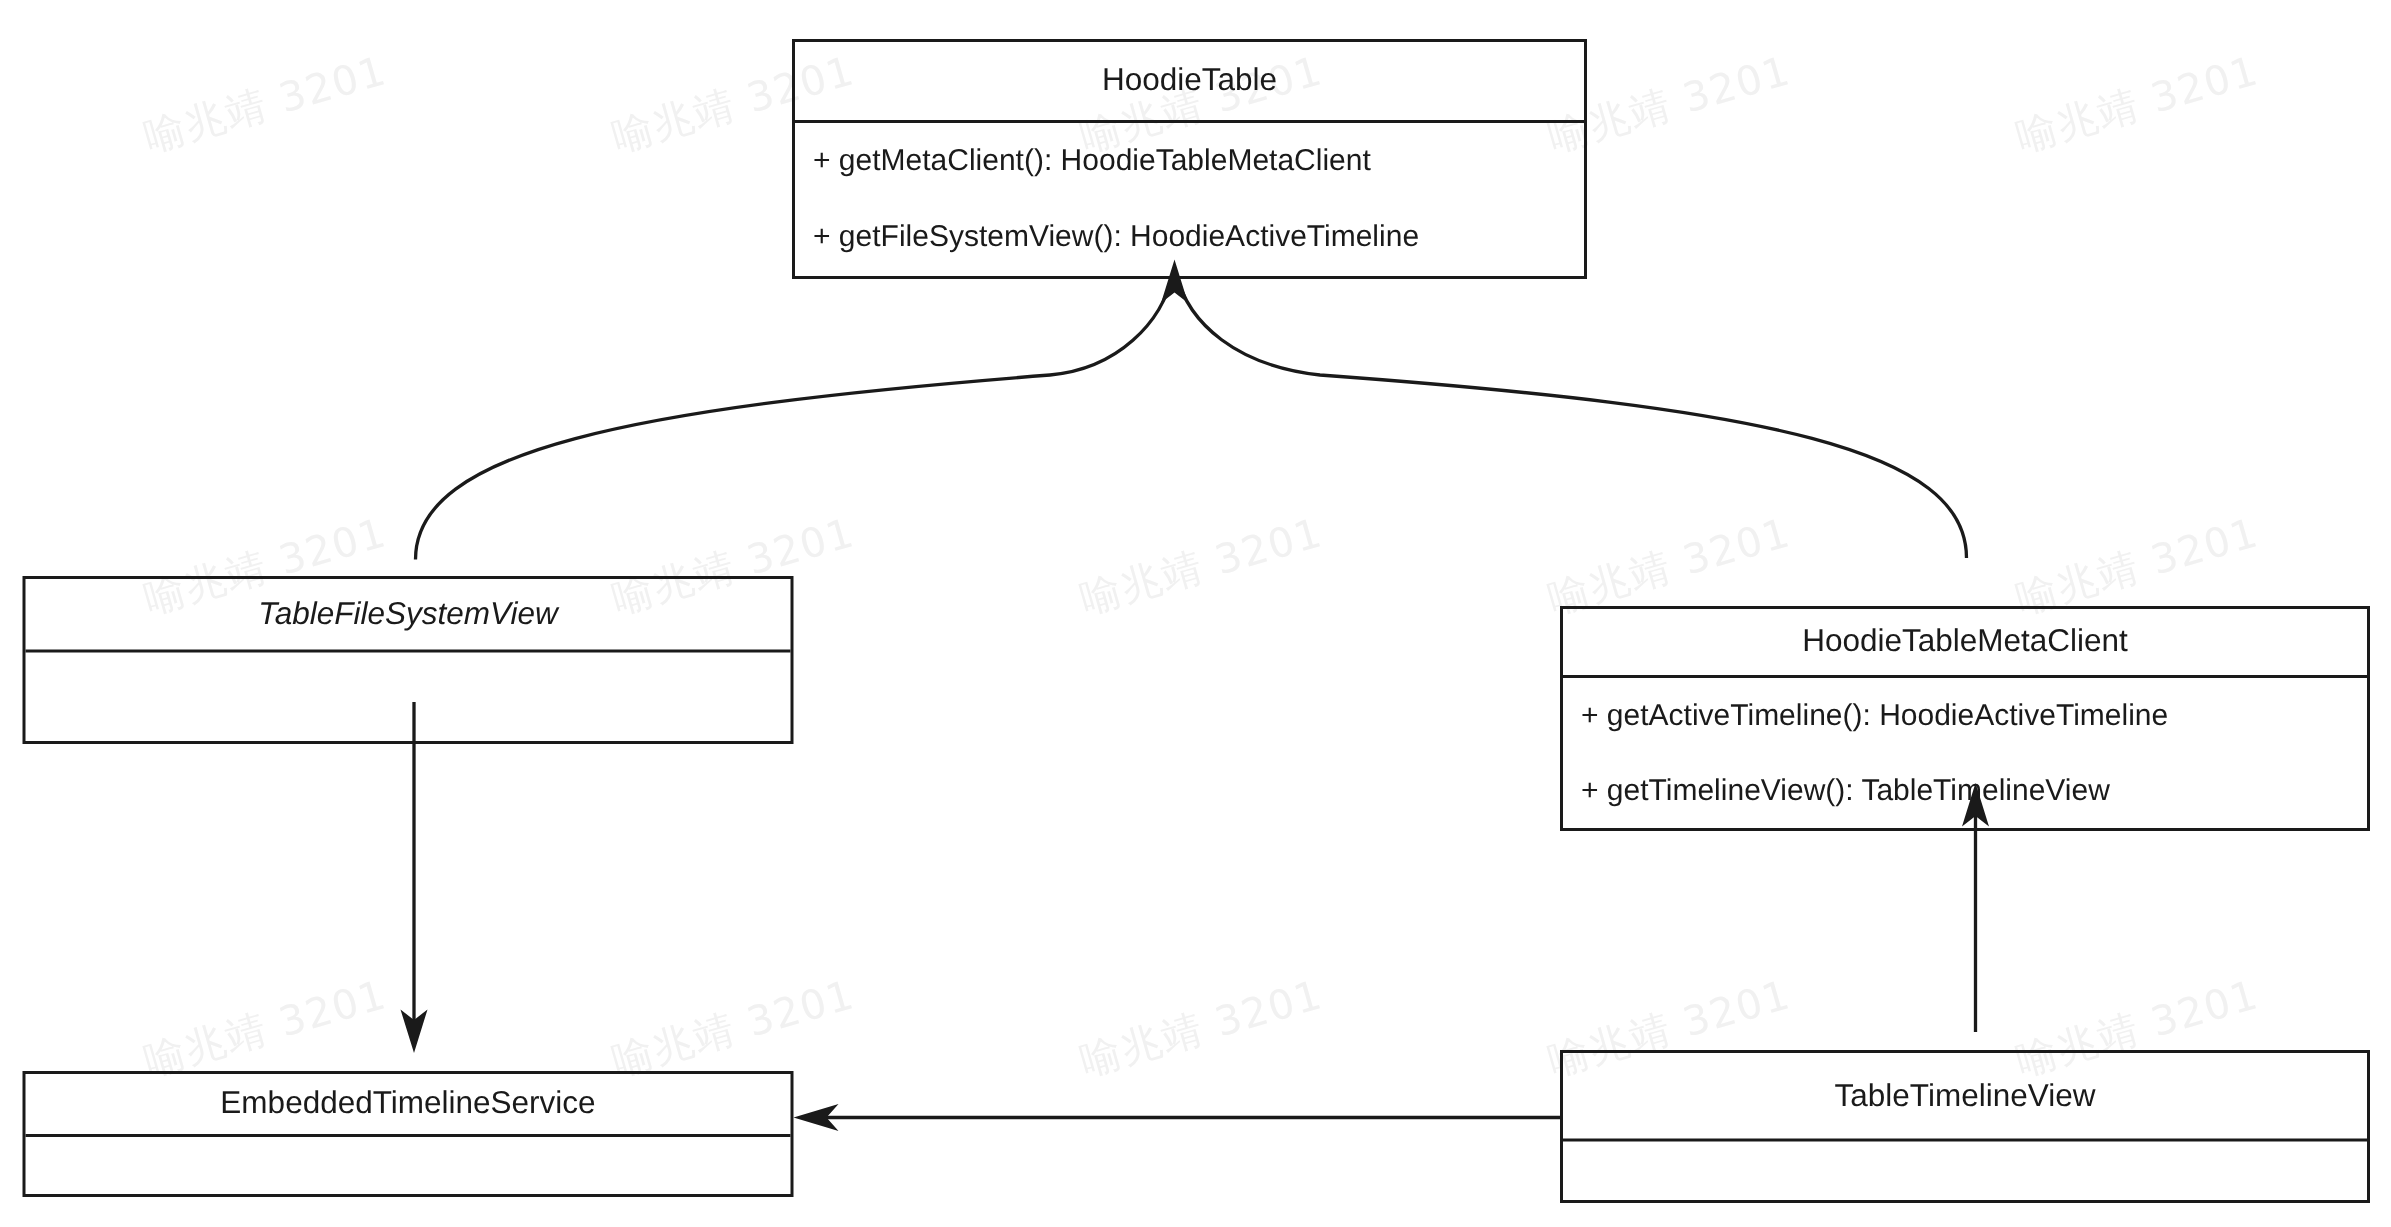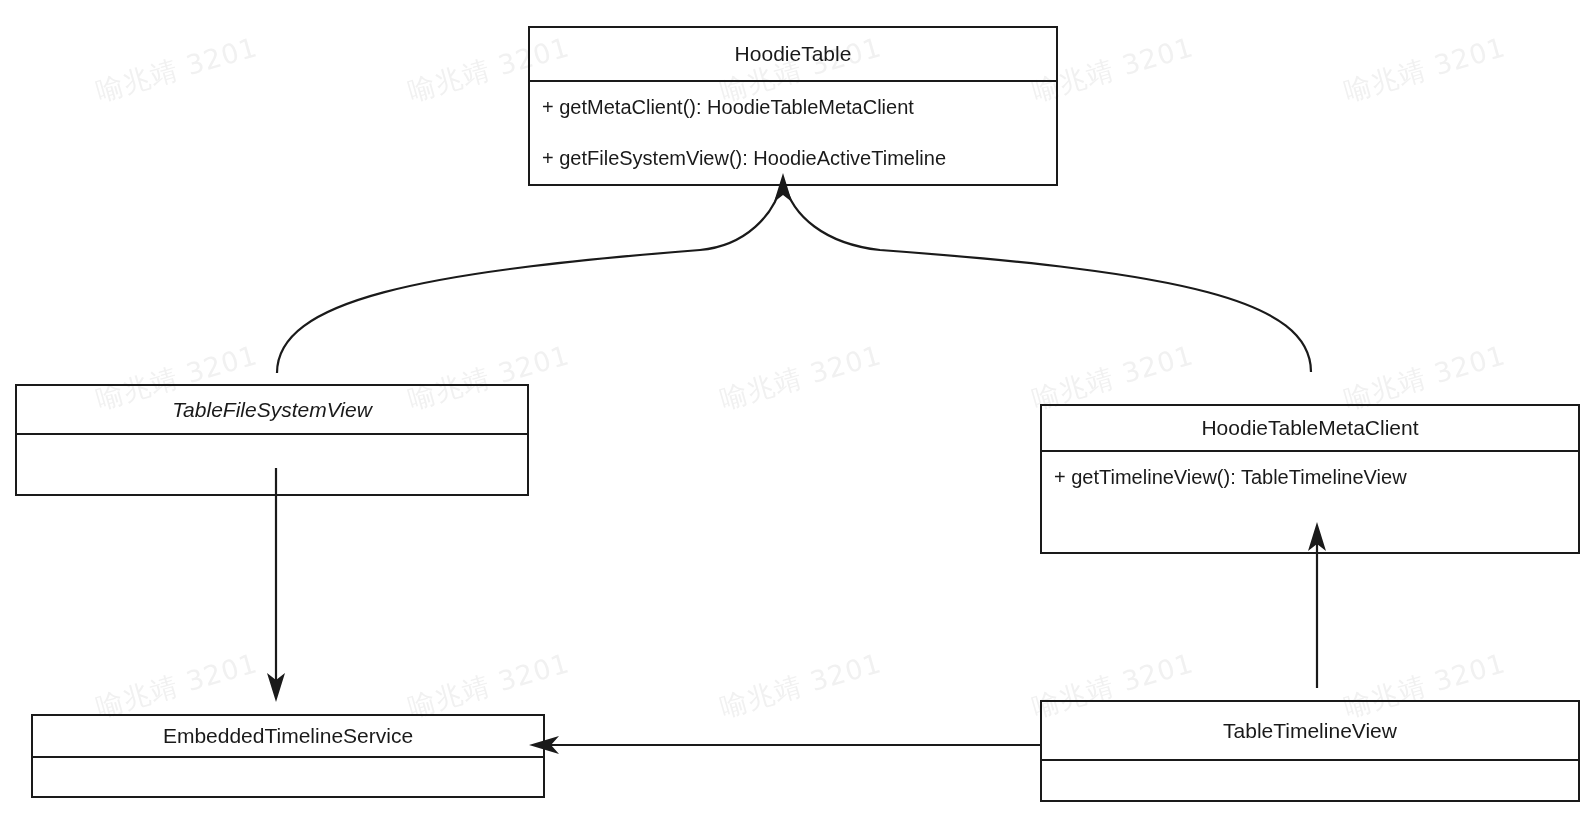--- a/index.html
+++ b/index.html
@@ -94,21 +94,21 @@
 
   #cls-tfsv { left: 15px; top: 372px; width: 514px; height: 112px; font-style: italic; }
   #cls-tfsv .class-name { height: 49px; }
   #cls-tfsv .class-body { height: 43px; }
 
   #cls-htmc { left: 1040px; top: 392px; width: 540px; height: 150px; }
   #cls-htmc .class-name { height: 46px; }
   #cls-htmc .class-body { height: 100px; }
   #cls-htmc .member { height: 50px; }
 
-  #cls-ets { left: 31px; top: 702px; width: 514px; height: 84px; }
+  #cls-ets { left: 15px; top: 702px; width: 514px; height: 84px; }
   #cls-ets .class-name { height: 42px; }
   #cls-ets .class-body { height: 38px; }
 
   #cls-ttv { left: 1040px; top: 688px; width: 540px; height: 102px; }
   #cls-ttv .class-name { height: 59px; }
   #cls-ttv .class-body { height: 53px; }
 
   .edges {
     position: absolute;
     left: 0; top: 0;
@@ -175,20 +175,21 @@
     </div>
 
     <div class="uml-class" id="cls-tfsv">
       <div class="class-name">TableFileSystemView</div>
       <div class="class-body"></div>
     </div>
 
     <div class="uml-class" id="cls-htmc">
       <div class="class-name">HoodieTableMetaClient</div>
       <div class="class-body">
+        <div class="member">+ getActiveTimeline(): HoodieActiveTimeline</div>
         <div class="member">+ getTimelineView(): TableTimelineView</div>
       </div>
     </div>
 
     <div class="uml-class" id="cls-ets">
       <div class="class-name">EmbeddedTimelineService</div>
       <div class="class-body"></div>
     </div>
 
     <div class="uml-class" id="cls-ttv">

